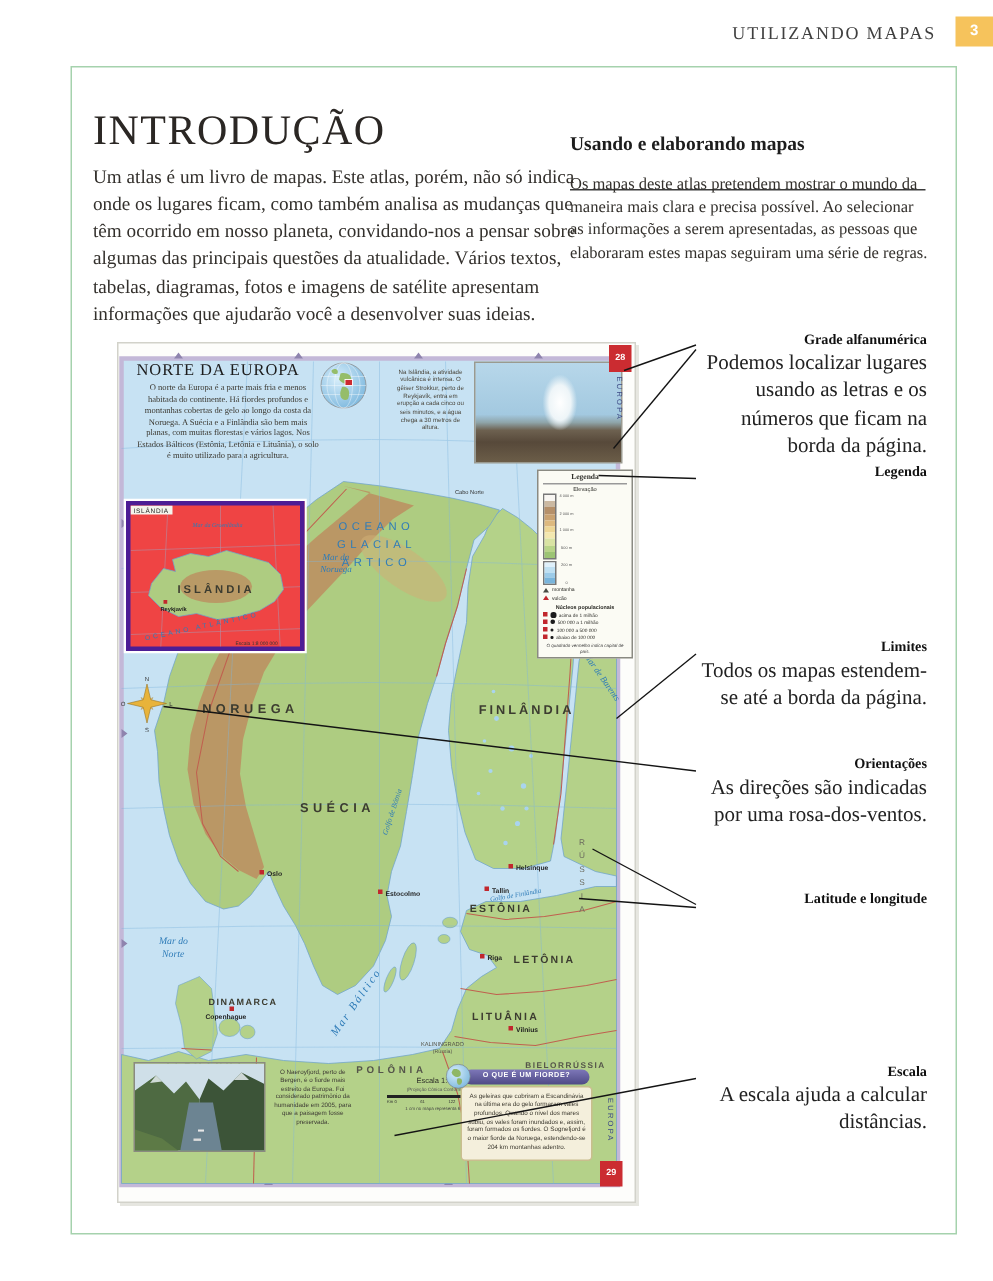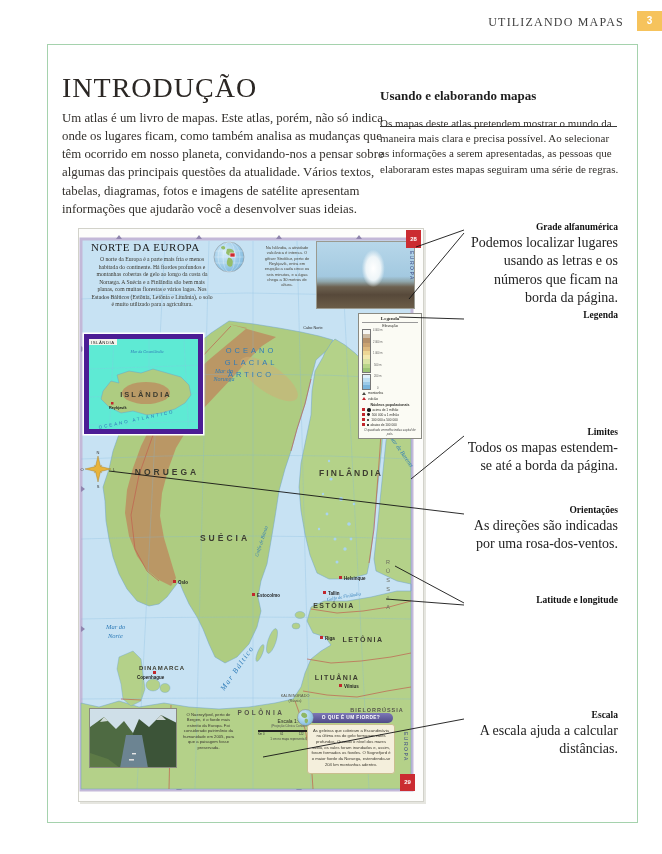--- a/index.html
+++ b/index.html
@@ -40,21 +40,21 @@
   .ticks{display:flex;flex-direction:column;justify-content:space-between;font-size:2.6px;color:#555;}
   .symrow{display:flex;align-items:center;gap:2px;font-size:3.4px;margin-top:1.5px;}
   .tri{width:0;height:0;border-left:2px solid transparent;border-right:2px solid transparent;border-bottom:3.5px solid #4a4a42;}
   .tri.red{border-bottom-color:#c1272d;}
   .poph{font-size:3.6px;font-weight:bold;margin-top:2px;}
   .poprow{display:flex;align-items:center;gap:2px;font-size:3.2px;margin-top:1px;}
   .sqr{width:3px;height:3px;background:#c1272d;}
   .cir{background:#1c1c1c;border-radius:50%;}
   .note{font-size:3px;font-style:italic;margin-top:1.5px;color:#444;}
   
-  .inset{left:5px;top:105px;width:119px;height:100px;border:5px solid #4c1d95;box-shadow:0 0 0 1.5px #ffffff;background:#5eead4;z-index:6;}
+  .inset{left:5px;top:105px;width:119px;height:100px;border:3px solid #4c1d95;box-shadow:0 0 0 1.5px #ffffff;background:#ef4444;z-index:6;}
   .inset-corner{position:absolute;left:0;top:0;background:#f4f4ec;font-size:4.3px;padding:.5px 2px;color:#222;font-family:"Liberation Sans",sans-serif;letter-spacing:.5px;}
   
   .fjordphoto{left:10px;top:479px;width:88px;height:60px;border:.5px solid #8a8a80;z-index:6;}
   .fjordcap{left:101px;top:483px;width:57px;height:58px;font-size:4.2px;line-height:1.3;color:#3c3933;font-family:"Liberation Sans",sans-serif;z-index:6;}
   .scaleblk{left:179px;top:489px;width:82px;font-family:"Liberation Sans",sans-serif;color:#2d2d28;z-index:6;}
   .scaleblk .s1{font-size:5px;}
   .scaleblk .s2{font-size:3.1px;color:#555;margin-bottom:1.5px;}
   .ruler{width:60px;height:2.5px;border:.4px solid #222;background:linear-gradient(90deg,#2a2a2a 0 33.3%,#fff 33.3% 66.6%,#2a2a2a 66.6% 100%);}
   .rlabels{display:flex;justify-content:space-between;width:66px;font-size:2.8px;color:#333;}
   .scaleblk .s3{font-size:3px;color:#444;margin-top:1px;}

